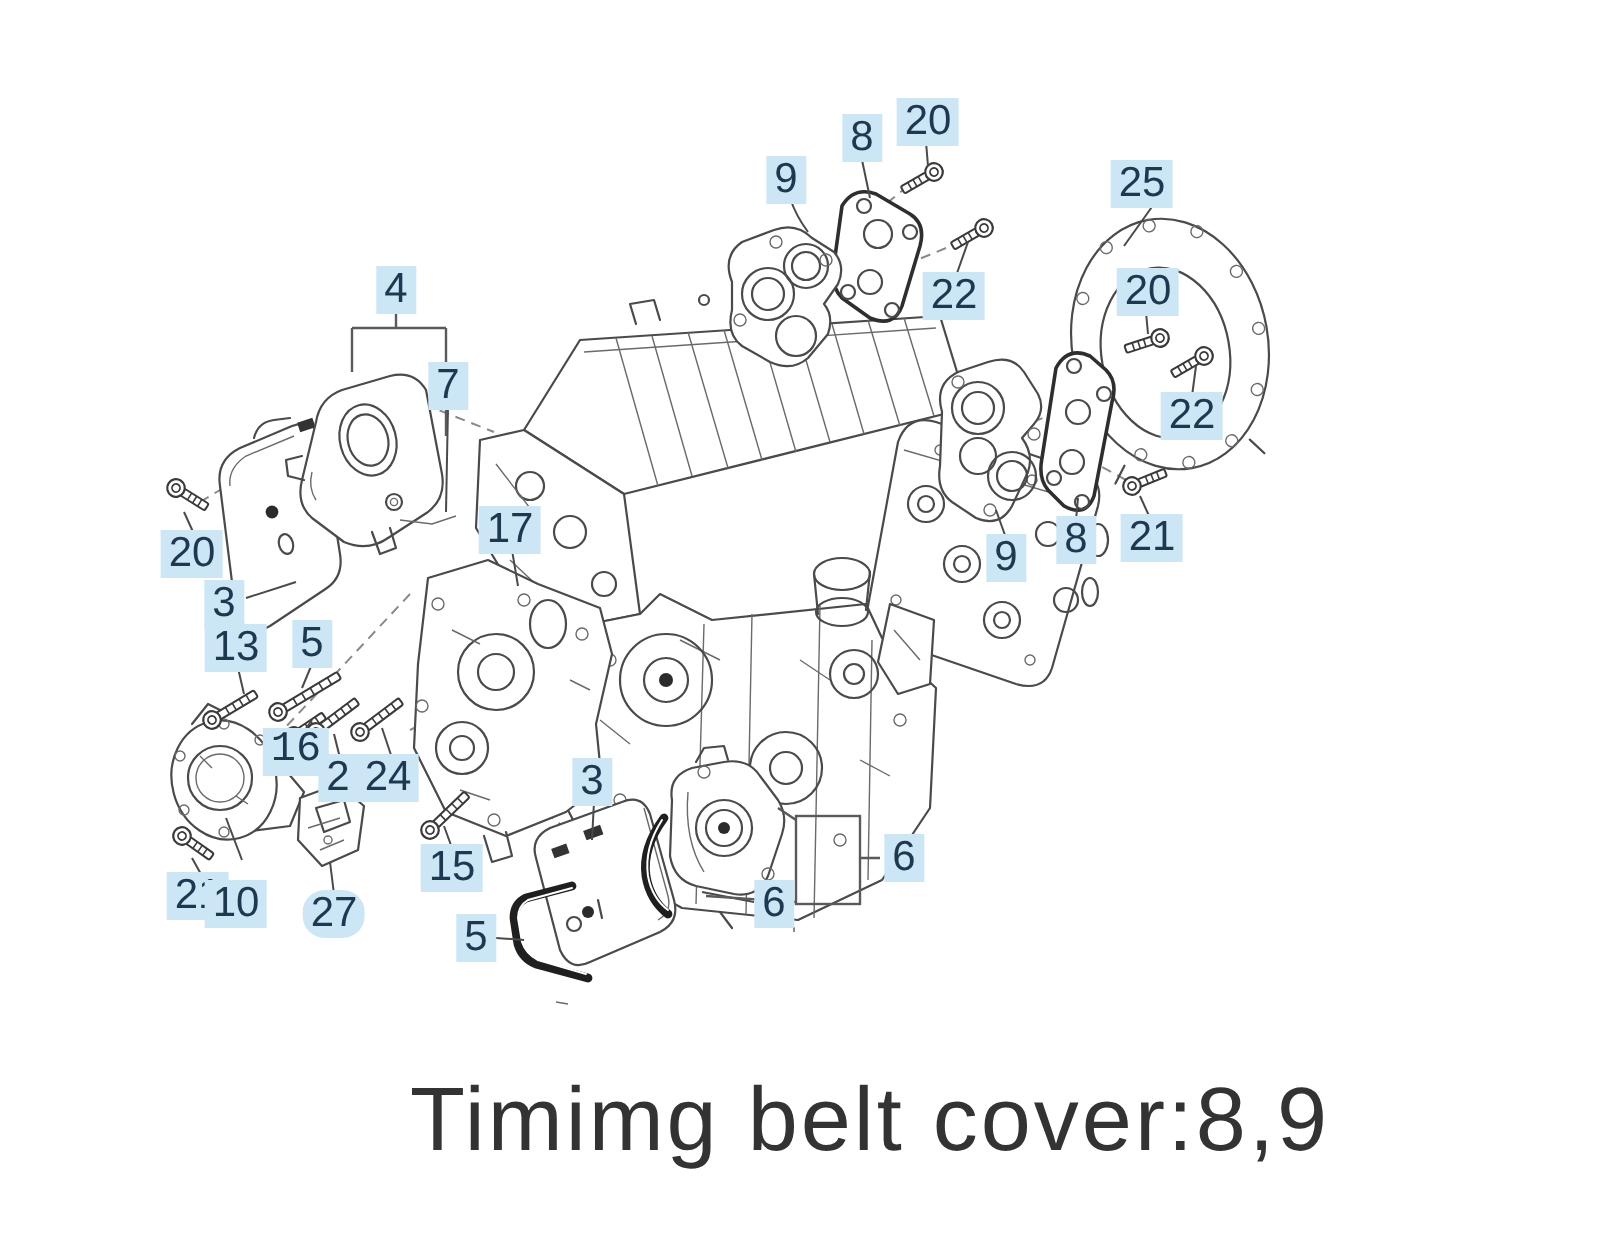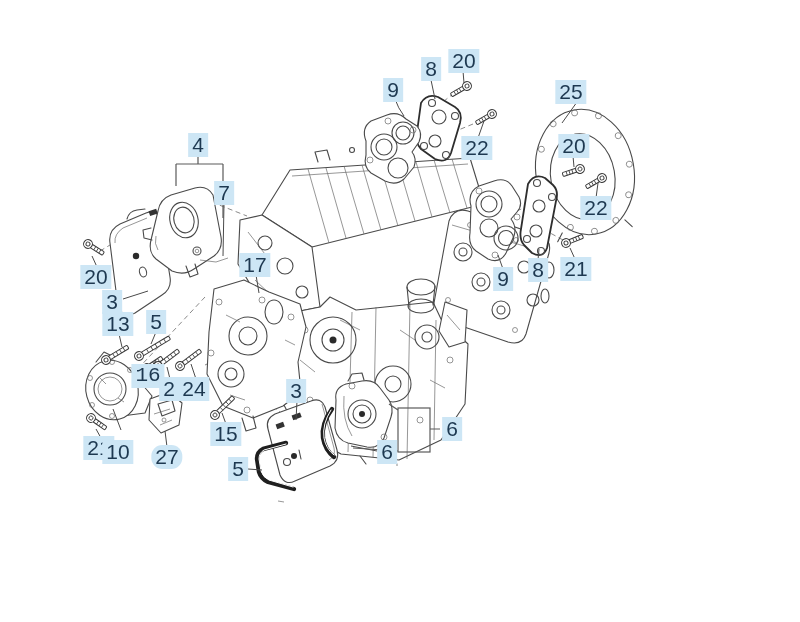--- a/index.html
+++ b/index.html
@@ -388,13 +388,14 @@
       <div class="callout" style="left: 99px; top: 448px;">21</div>
       <div class="callout" style="left: 118px; top: 439px; margin-top: 13px;">10</div>
       <div class="callout" style="left: 167px; top: 457px; border-radius: 11px;">27</div>
       <div class="callout" style="left: 226px; top: 434px; text-align: right;">15</div>
       <div class="callout" style="left: 296px; top: 391px;">3</div>
       <div class="callout" style="left: 238px; top: 469px;">5</div>
       <div class="callout" style="left: 387px; top: 452px;">6</div>
       <div class="callout" style="left: 452px; top: 429px;">6</div>
     </div>
 
+  <div class="caption">Timimg belt cover:8,9</div>
 </div>
 
 </body></html>

